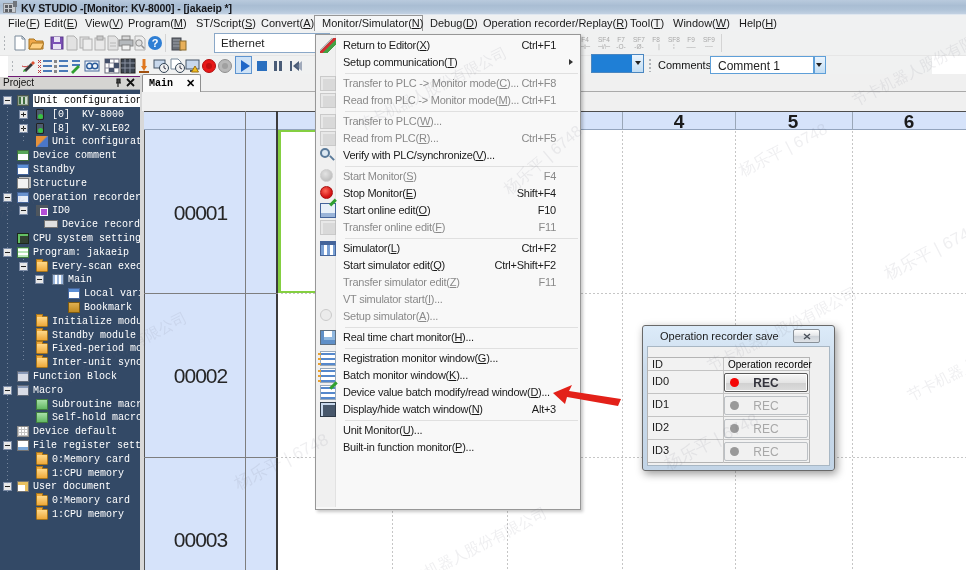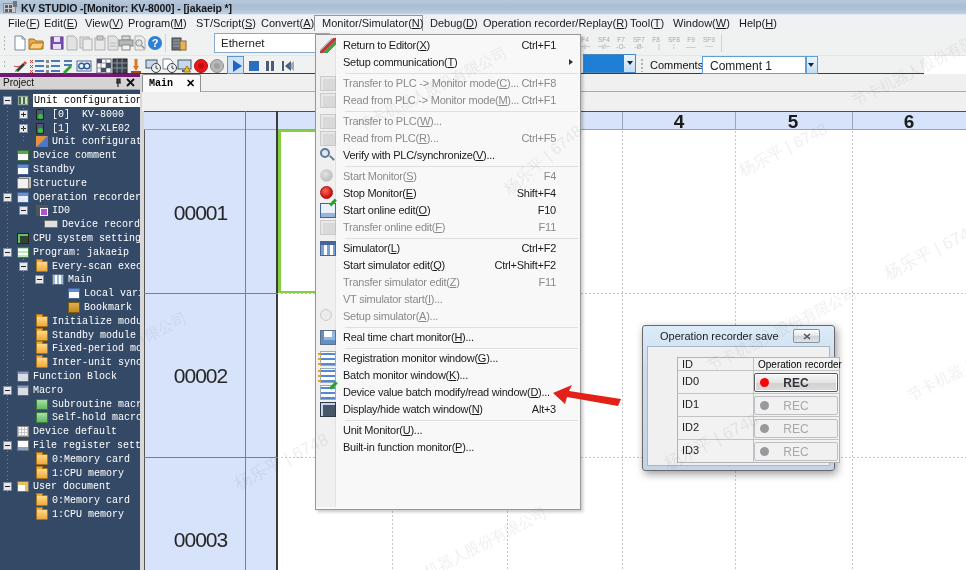--- a/index.html
+++ b/index.html
@@ -6,21 +6,21 @@
 .ab{position:absolute}
 
 #title{left:0;top:0;width:966px;height:15px;background:linear-gradient(180deg,#b9cadd 0%,#a9bdd3 40%,#b0c3d8 70%,#c2d1e2 100%);border-bottom:1px solid #dfe7f0}
 #title .txt{position:absolute;left:21px;top:2px;font-size:10.5px;font-weight:700;color:#15161a;letter-spacing:-0.1px}
 
 #menubar{left:0;top:15px;width:966px;height:16px;background:#f0f1f2;color:#1a1a1a;font-size:11px}
 #menubar span{position:absolute;top:1px;height:14px;line-height:14px}
 #menubar .sel{background:#f5f6f7;border:1px solid #979797;border-bottom:none;top:0;height:16px;line-height:15px;box-sizing:border-box}
 
 #tb1{left:0;top:31px;width:966px;height:25px;background:#f0f1f1;border-bottom:1px solid #e6e6e6}
-#tb2{left:0;top:56px;width:924px;height:21px;background:#f0f1f1;border-bottom:4px solid #701a75}
+#tb2{left:8px;top:56px;width:924px;height:21px;background:#f0f1f1;border-bottom:1px solid #701a75}
 .tic{position:absolute;width:16px;height:16px}
 
 #phdr{left:0;top:77px;width:140px;height:13px;background:#d5d4d2;border-bottom:1px solid #9aa0a8}
 #phdr .t{position:absolute;left:3px;top:0px;font-size:10px;color:#111}
 
 #tree{left:0;top:90px;width:140px;height:480px;background:#334966;overflow:hidden}
 .trow{position:absolute;left:0;height:13px;width:140px;color:#fff;font-size:10px;font-family:"Liberation Mono",monospace;white-space:pre}
 .trow .lbl{position:absolute;top:0;line-height:13px}
 .trow.sel .lbl{background:#fff;color:#000;padding:0 2px 0 1px}
 .ebox{position:absolute;width:9px;height:9px;background:#e8e8e8;border:1px solid #7a8aa5;top:2px}
@@ -56,21 +56,21 @@
 .mi .ar{position:absolute;right:7px;top:5.2px;width:0;height:0;border-left:4px solid #333;border-top:3.5px solid transparent;border-bottom:3.5px solid transparent}
 .msep{height:4.2px;position:relative}
 .msep:before{content:"";position:absolute;left:29px;right:2px;top:2px;height:1px;background:#e0e0e0}
 .mic{position:absolute;left:4px;top:1px;width:16px;height:15px}
 
 #dlg{left:642px;top:325px;width:193px;height:146px;z-index:60;border:1px solid #696969;border-radius:3px;background:linear-gradient(180deg,#dcebf9 0%,#ccdcec 30%,#c2d4e6 100%);box-shadow:2px 3px 8px rgba(0,0,0,.4)}
 #dlg .inner{position:absolute;left:4px;top:20px;right:4px;bottom:4px;background:#f0f0f0;border:1px solid #a8b7c4}
 #dlg .cap{position:absolute;left:17px;top:4px;font-size:11px;color:#1a1a1a}
 #dlgx{position:absolute;right:14px;top:3px;width:27px;height:14px;background:linear-gradient(180deg,#fdfdfd,#e6e8ea 45%,#cdd2d8 50%,#dfe3e7);border:1px solid #899199;border-radius:2px}
 #dlgx svg{position:absolute;left:9px;top:3px}
-.tbl{position:absolute;left:34px;top:31px;width:163px;height:106px;border:1px solid #b4b4b4;background:#f2f2f2}
+.tbl{position:absolute;left:4px;top:31px;width:163px;height:106px;border:1px solid #b4b4b4;background:#f2f2f2}
 .tr{position:absolute;left:0;width:162px;border-bottom:1px solid #c3c3c3}
 .tr .id{position:absolute;left:4px;top:4px;font-size:11px;color:#1a1a1a}
 .tr .c2{position:absolute;left:75px;top:0;bottom:0;border-left:1px solid #c3c3c3}
 .rec{position:absolute;left:76px;width:84px;border-radius:2px;font-size:12px;text-align:center}
 .rec .d{position:absolute;left:5px;top:50%;margin-top:-4.5px;width:9px;height:9px;border-radius:50%}
 
 #arrow{left:543px;top:380px;z-index:70}
 
 .ic-unit{background:#93a393;border:1px solid #4d584d}
 .ic-unit:before{content:"";position:absolute;left:1px;top:1px;right:1px;bottom:1px;background:repeating-linear-gradient(90deg,#3f6e3f 0 2px,#d2dcd2 2px 4px)}
@@ -329,21 +329,21 @@
       <path d="M4 1h3v4h-3z M3 5h5 M5 5v4" stroke="#222" fill="#444" stroke-width="1.2"></path>
     </svg>
  <svg class="ab" style="left:126px;top:1px" width="10" height="10">
       <path d="M1 1 L8 8 M8 1 L1 8" stroke="#111" stroke-width="1.8"></path>
     </svg>
 </div>
 
 <div id="tree" class="ab">
     <div class="trow sel" style="top:4.0px"><div class="ebox" style="left:3px"></div><span class="ti ic-unit" style="left:17px"></span><span class="lbl" style="left:33px">Unit configuration</span></div>
     <div class="trow" style="top:17.8px"><div class="ebox plus" style="left:19px"></div><span class="ti ic-kv" style="left:36px"></span><span class="lbl" style="left:52px">[0]  KV-8000</span></div>
-    <div class="trow" style="top:31.6px"><div class="ebox plus" style="left:19px"></div><span class="ti ic-kv" style="left:36px"></span><span class="lbl" style="left:52px">[1]  KV-XLE02</span></div>
+    <div class="trow" style="top:31.6px"><div class="ebox plus" style="left:19px"></div><span class="ti ic-kv" style="left:36px"></span><span class="lbl" style="left:52px">[8]  KV-XLE02</span></div>
     <div class="trow" style="top:45.4px"><span class="ti ic-ucfg" style="left:36px"></span><span class="lbl" style="left:52px">Unit configuratio</span></div>
     <div class="trow" style="top:59.2px"><span class="ti ic-dcom" style="left:17px"></span><span class="lbl" style="left:33px">Device comment</span></div>
     <div class="trow" style="top:73.0px"><span class="ti ic-vart" style="left:17px"></span><span class="lbl" style="left:33px">Standby</span></div>
     <div class="trow" style="top:86.8px"><span class="ti ic-stru" style="left:17px"></span><span class="lbl" style="left:33px">Structure</span></div>
     <div class="trow" style="top:100.6px"><div class="ebox" style="left:3px"></div><span class="ti ic-orec" style="left:17px"></span><span class="lbl" style="left:33px">Operation recorder s</span></div>
     <div class="trow" style="top:114.4px"><div class="ebox" style="left:19px"></div><span class="ti ic-id0" style="left:36px"></span><span class="lbl" style="left:52px">ID0</span></div>
     <div class="trow" style="top:128.2px"><span class="ti ic-csv" style="left:44px"></span><span class="lbl" style="left:62px">Device recorde:</span></div>
     <div class="trow" style="top:142.0px"><span class="ti ic-cpu" style="left:17px"></span><span class="lbl" style="left:33px">CPU system setting</span></div>
     <div class="trow" style="top:155.8px"><div class="ebox" style="left:3px"></div><span class="ti ic-prog" style="left:17px"></span><span class="lbl" style="left:33px">Program: jakaeip</span></div>
     <div class="trow" style="top:169.6px"><div class="ebox" style="left:19px"></div><span class="ti ic-fold" style="left:36px"></span><span class="lbl" style="left:52px">Every-scan execut</span></div>

